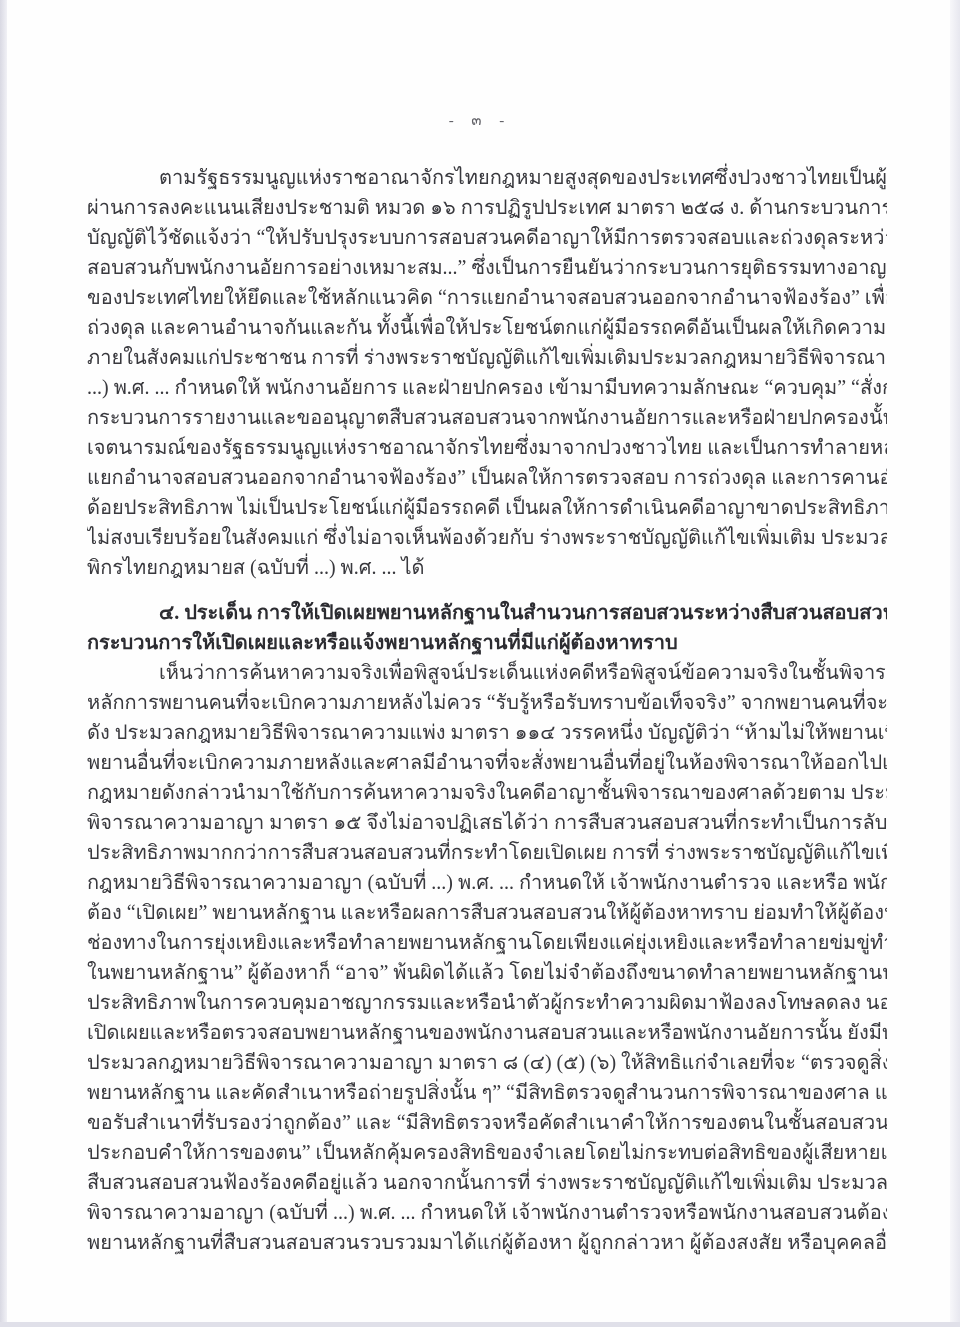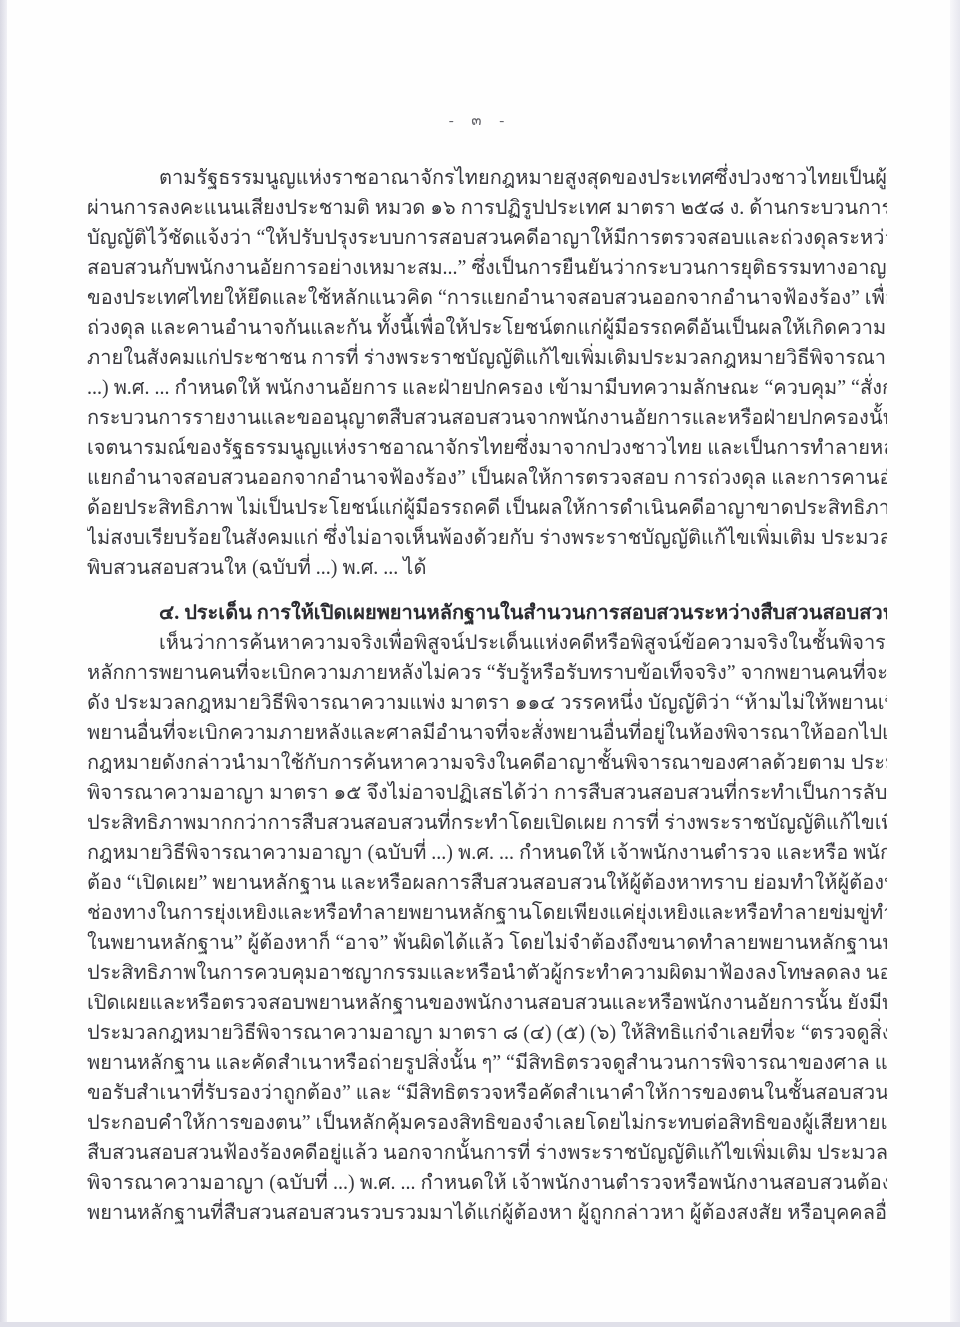--- a/index.html
+++ b/index.html
@@ -80,25 +80,26 @@
       <div class="line">สอบสวนกับพนักงานอัยการอย่างเหมาะสม...” ซึ่งเป็นการยืนยันว่ากระบวนการยุติธรรมทางอาญาชั้นก่อนฟ้อง</div>
       <div class="line">ของประเทศไทยให้ยึดและใช้หลักแนวคิด “การแยกอำนาจสอบสวนออกจากอำนาจฟ้องร้อง” เพื่อตรวจสอบ</div>
       <div class="line">ถ่วงดุล และคานอำนาจกันและกัน ทั้งนี้เพื่อให้ประโยชน์ตกแก่ผู้มีอรรถคดีอันเป็นผลให้เกิดความสงบเรียบร้อย</div>
       <div class="line">ภายในสังคมแก่ประชาชน การที่ ร่างพระราชบัญญัติแก้ไขเพิ่มเติมประมวลกฎหมายวิธีพิจารณาความอาญา(ฉบับที่</div>
       <div class="line">...) พ.ศ. ... กำหนดให้ พนักงานอัยการ และฝ่ายปกครอง เข้ามามีบทความลักษณะ “ควบคุม” “สั่งการ” ผ่าน</div>
       <div class="line">กระบวนการรายงานและขออนุญาตสืบสวนสอบสวนจากพนักงานอัยการและหรือฝ่ายปกครองนั้นขัดต่อ</div>
       <div class="line">เจตนารมณ์ของรัฐธรรมนูญแห่งราชอาณาจักรไทยซึ่งมาจากปวงชาวไทย และเป็นการทำลายหลักแนวคิด “การ</div>
       <div class="line">แยกอำนาจสอบสวนออกจากอำนาจฟ้องร้อง” เป็นผลให้การตรวจสอบ การถ่วงดุล และการคานอำนาจกันและกัน</div>
       <div class="line">ด้อยประสิทธิภาพ ไม่เป็นประโยชน์แก่ผู้มีอรรถคดี เป็นผลให้การดำเนินคดีอาญาขาดประสิทธิภาพนำมาซึ่งความ</div>
       <div class="line">ไม่สงบเรียบร้อยในสังคมแก่ ซึ่งไม่อาจเห็นพ้องด้วยกับ ร่างพระราชบัญญัติแก้ไขเพิ่มเติม ประมวลกฎหมายวิธี</div>
-      <div class="line">พิบสวนสอบสวนให (ฉบับที่ ...) พ.ศ. ... ได้</div>
+      <div class="line">พิกรไทยกฎหมายส (ฉบับที่ ...) พ.ศ. ... ได้</div>
     </div>
 
     <div class="para heading-block">
       <div class="line heading indent">๔. ประเด็น  การให้เปิดเผยพยานหลักฐานในสำนวนการสอบสวนระหว่างสืบสวนสอบสวน ผ่าน</div>
+      <div class="line heading">กระบวนการให้เปิดเผยและหรือแจ้งพยานหลักฐานที่มีแก่ผู้ต้องหาทราบ</div>
     </div>
 
     <div class="para">
       <div class="line indent">เห็นว่าการค้นหาความจริงเพื่อพิสูจน์ประเด็นแห่งคดีหรือพิสูจน์ข้อความจริงในชั้นพิจารณาของศาลใช้</div>
       <div class="line">หลักการพยานคนที่จะเบิกความภายหลังไม่ควร “รับรู้หรือรับทราบข้อเท็จจริง” จากพยานคนที่จะเบิกความก่อน</div>
       <div class="line">ดัง  ประมวลกฎหมายวิธีพิจารณาความแพ่ง มาตรา ๑๑๔ วรรคหนึ่ง บัญญัติว่า “ห้ามไม่ให้พยานเบิกความต่อหน้า</div>
       <div class="line">พยานอื่นที่จะเบิกความภายหลังและศาลมีอำนาจที่จะสั่งพยานอื่นที่อยู่ในห้องพิจารณาให้ออกไปเสียได้...” โดยบท</div>
       <div class="line">กฎหมายดังกล่าวนำมาใช้กับการค้นหาความจริงในคดีอาญาชั้นพิจารณาของศาลด้วยตาม ประมวลกฎหมายวิธี</div>
       <div class="line">พิจารณาความอาญา มาตรา ๑๕ จึงไม่อาจปฏิเสธได้ว่า การสืบสวนสอบสวนที่กระทำเป็นการลับย่อมมี</div>
       <div class="line">ประสิทธิภาพมากกว่าการสืบสวนสอบสวนที่กระทำโดยเปิดเผย การที่ ร่างพระราชบัญญัติแก้ไขเพิ่มเติม ประมวล</div>

